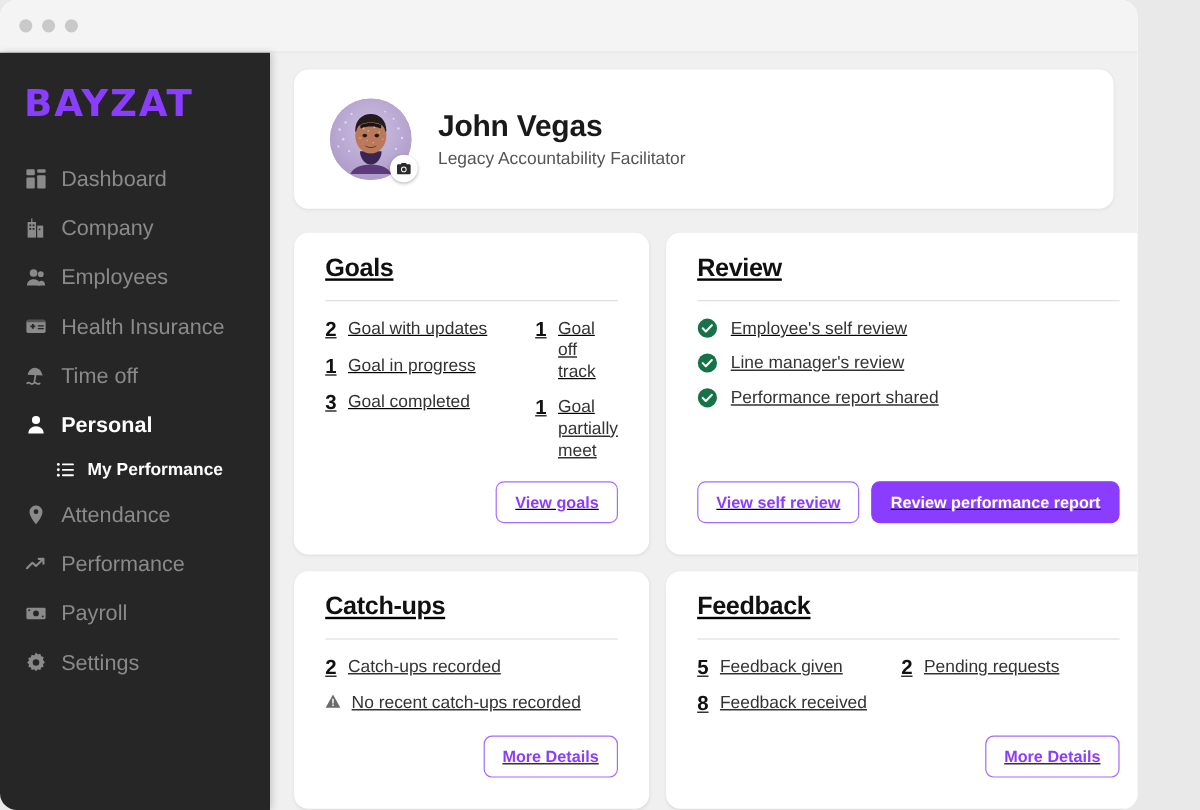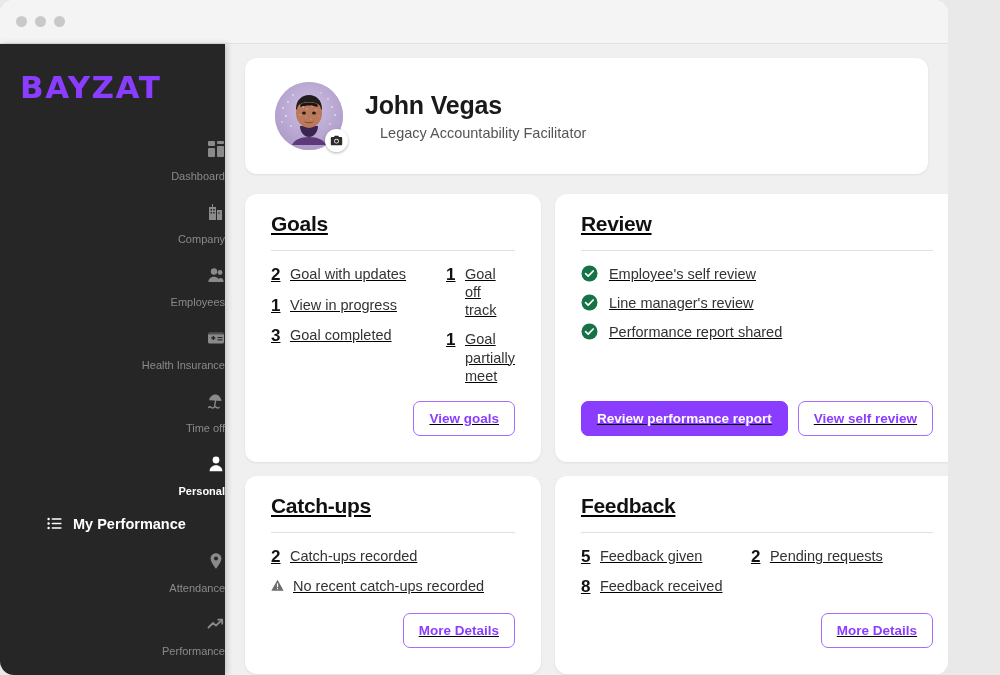--- a/index.html
+++ b/index.html
@@ -45,28 +45,27 @@
     color: #8b3dff;
     font-size: 31px;
     font-weight: 700;
     letter-spacing: 1.5px;
     padding: 12px 0 26px 20px;
     font-family: "DejaVu Sans", sans-serif;
     line-height: 1;
   }
   .nav-item {
     display: flex;
-    align-items: flex-end;
+    align-items: flex-start;
     gap: 12px;
     padding: 10px 0 10px 20px;
     color: #8a8a8a;
-    font-size: 11px;
+    font-size: 18px;
     cursor: pointer;
     user-select: none;
-    flex-direction: column;
   }
   .nav-item.active { color: #ffffff; font-weight: 700; }
   .nav-item .ico {
     width: 19px; height: 19px;
     display: inline-flex; align-items: center; justify-content: center;
     flex: 0 0 19px;
   }
   .nav-item .ico svg { display: block; }
   .nav-sub {
     display: flex;
@@ -109,21 +108,21 @@
     position: relative;
   }
   .cam-badge {
     position: absolute; right: -5px; bottom: -2px;
     width: 23px; height: 23px; border-radius: 50%;
     background: #fff;
     box-shadow: 0 1px 3px rgba(0,0,0,0.3);
     display: flex; align-items: center; justify-content: center;
   }
   .pname { font-size: 25px; font-weight: 700; color: #1a1a1a; letter-spacing: -0.2px; }
-  .ptitle { font-size: 14.5px; color: #555; margin-top: 5px; margin-left: 15px; }
+  .ptitle { font-size: 14.5px; color: #555; margin-top: 5px; }
 
   
   .grid {
     display: grid;
     grid-template-columns: 1fr 1fr;
     gap: 14px;
   }
   .panel { padding: 18px 26px 26px 26px; display: flex; flex-direction: column; text-decoration: underline; }
   .panel-title { font-size: 21px; font-weight: 700; color: #111; letter-spacing: -0.3px; }
   .rule { height: 1px; background: #e0e0e0; margin: 14px 0 14px 0; }
@@ -373,21 +372,21 @@
           <div class="panel-title">Goals</div>
           <div class="rule"></div>
           <div class="stat-cols">
             <div class="stat-col c1">
               <div class="stat">
                 <span class="num">2</span>
                 <span>Goal with updates</span>
               </div>
               <div class="stat">
                 <span class="num">1</span>
-                <span>View in progress</span>
+                <span>Goal in progress</span>
               </div>
               <div class="stat">
                 <span class="num">3</span>
                 <span>Goal completed</span>
               </div>
             </div>
             <div class="stat-col c2">
               <div class="stat">
                 <span class="num">1</span>
                 <span>Goal off track</span>
@@ -429,22 +428,22 @@
               <span class="check-ico">
                 <svg width="17" height="17" viewBox="0 0 17 17">
                     <circle cx="8.5" cy="8.5" r="8" fill="#157347"></circle>
                     <path d="M4.6 8.6l2.6 2.6 5-5.2" stroke="#fff" stroke-width="1.7" fill="none" stroke-linecap="round" stroke-linejoin="round"></path>
                   </svg>
               </span>
               <span>Performance report shared</span>
             </div>
           </div>
           <div class="btn-row left">
+            <button class="btn btn-outline">View self review</button>
             <button class="btn btn-solid">Review performance report</button>
-            <button class="btn btn-outline">View self review</button>
           </div>
         </section>
 
         <section class="card panel" style="min-height:185px;">
           <div class="panel-title">Catch-ups</div>
           <div class="rule"></div>
           <div class="stat-col">
             <div class="stat">
               <span class="num">2</span>
               <span>Catch-ups recorded</span>

